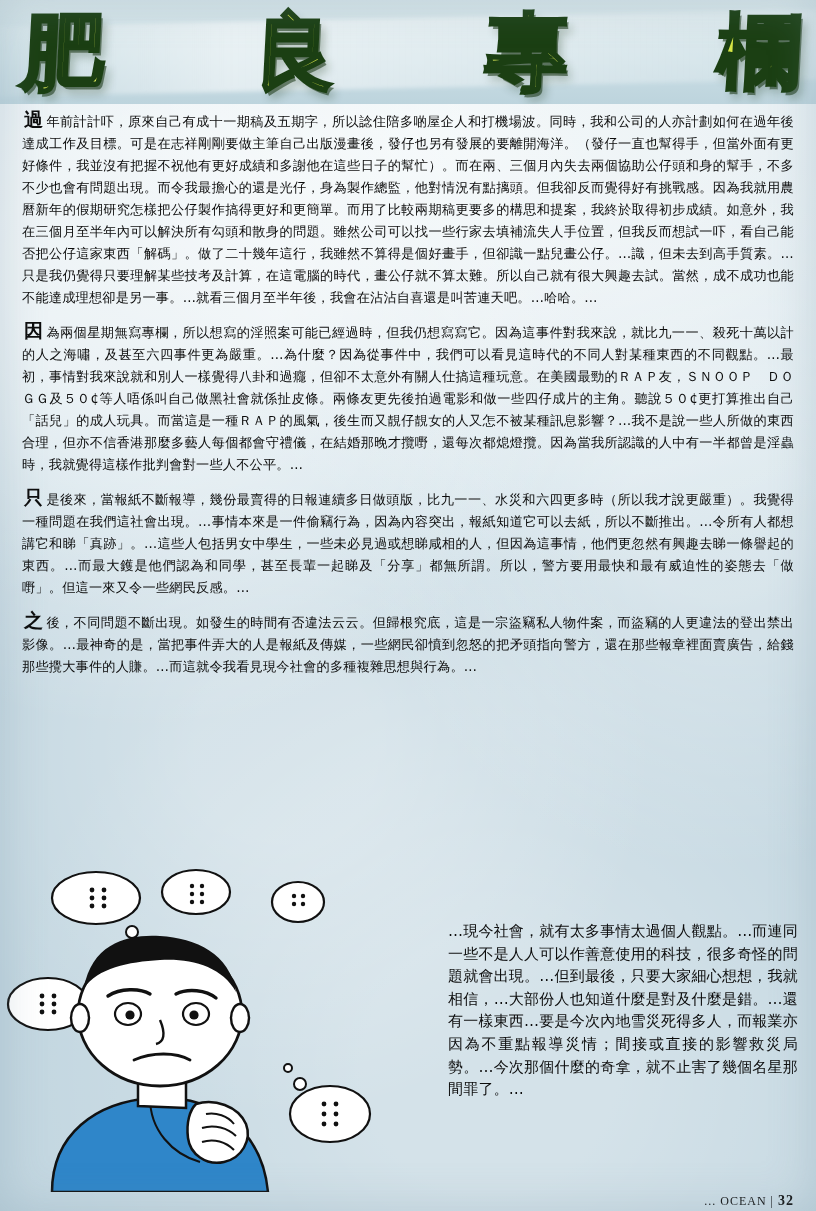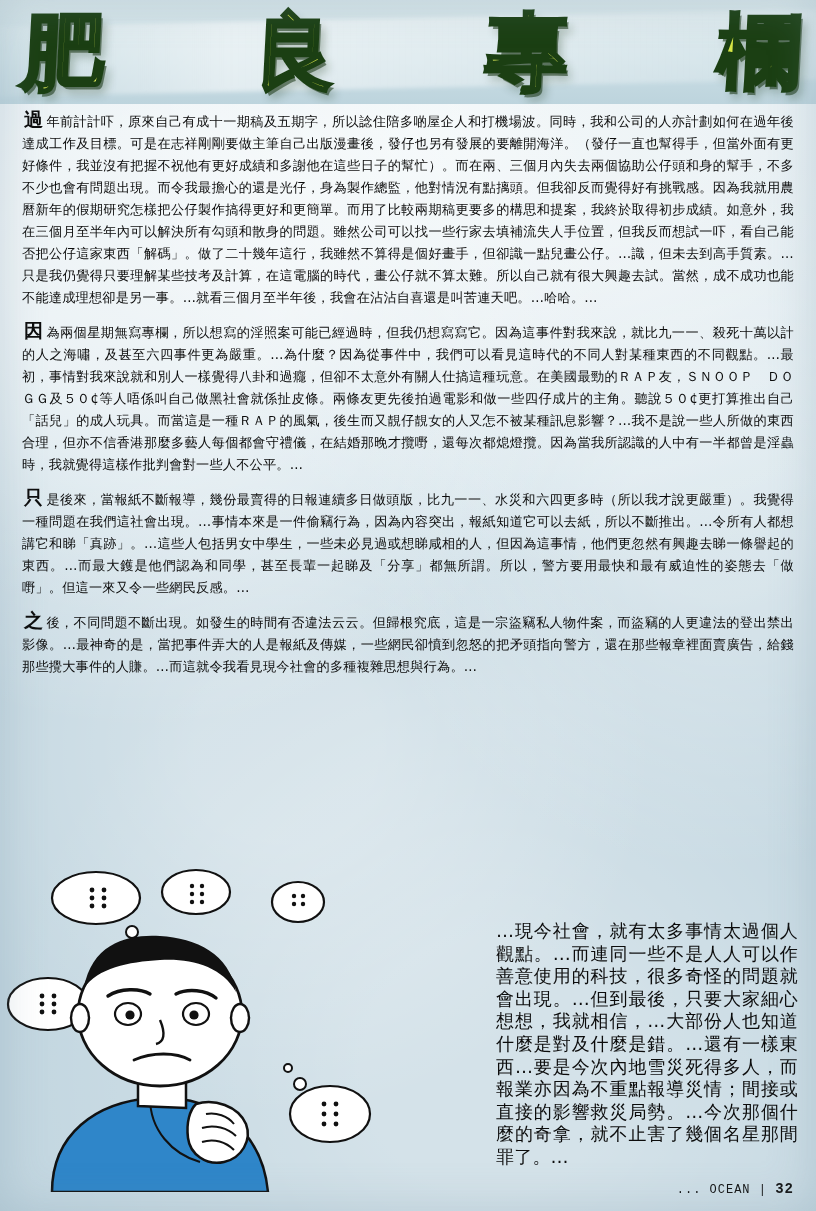--- a/index.html
+++ b/index.html
@@ -93,36 +93,36 @@
     font-weight: 700;
     padding: 0 3px 0 2px;
   }
 
   
   .right-col {
     position: absolute;
     right: 18px; top: 920px;
     width: 350px;
   }
-  .right-col .para { font-size: 18px; line-height: 22.6px; margin-left: 48px; }
+  .right-col .para { font-size: 15px; line-height: 22.6px; }
 
   
   .cartoon {
     position: absolute;
     left: 0; top: 862px;
     width: 420px; height: 330px;
     pointer-events: none;
   }
   .footer {
     position: absolute;
-    right: 22px; bottom: 14px;
+    right: 22px; bottom: 2px;
     font-size: 12px;
     letter-spacing: 1px;
     color: #111;
-    font-family: Liberation Mono, monospace;
+    font-family: Liberation Serif, serif;
   }
   .footer .pg { font-weight: 700; font-size: 14px; }
   .edge-shadow {
     position:absolute; inset:0;
     box-shadow: inset 0 0 46px rgba(120,150,165,.30);
     pointer-events:none;
   }
 </style>
 </head>
 <body>

